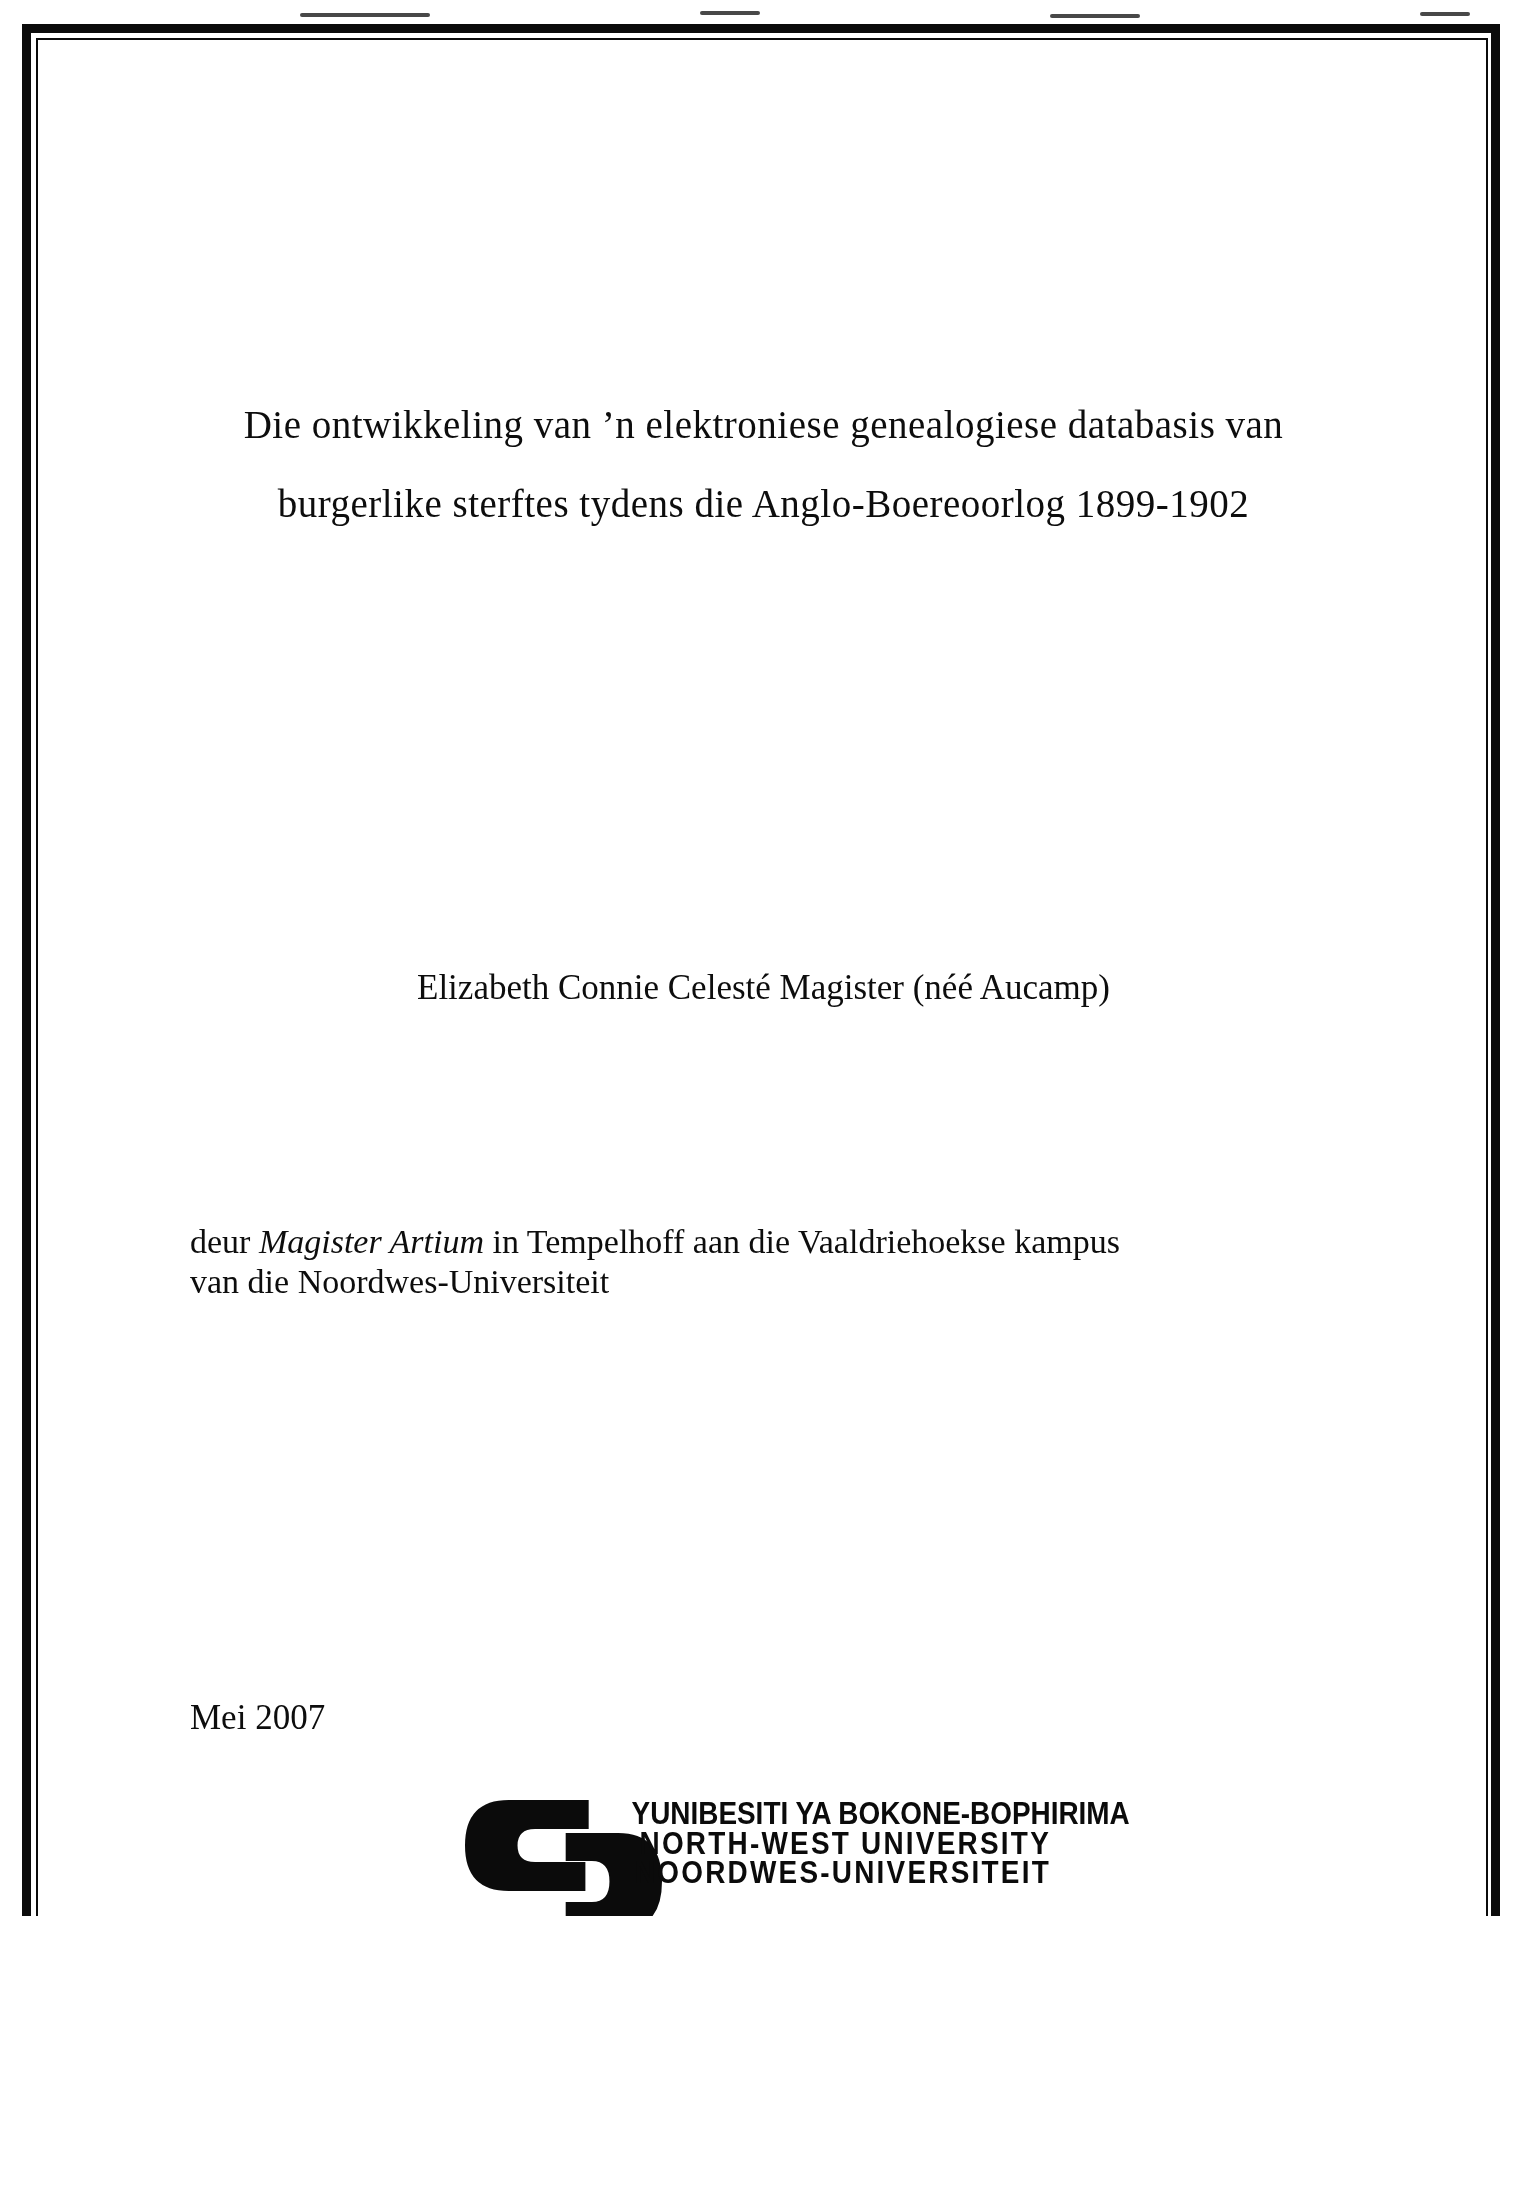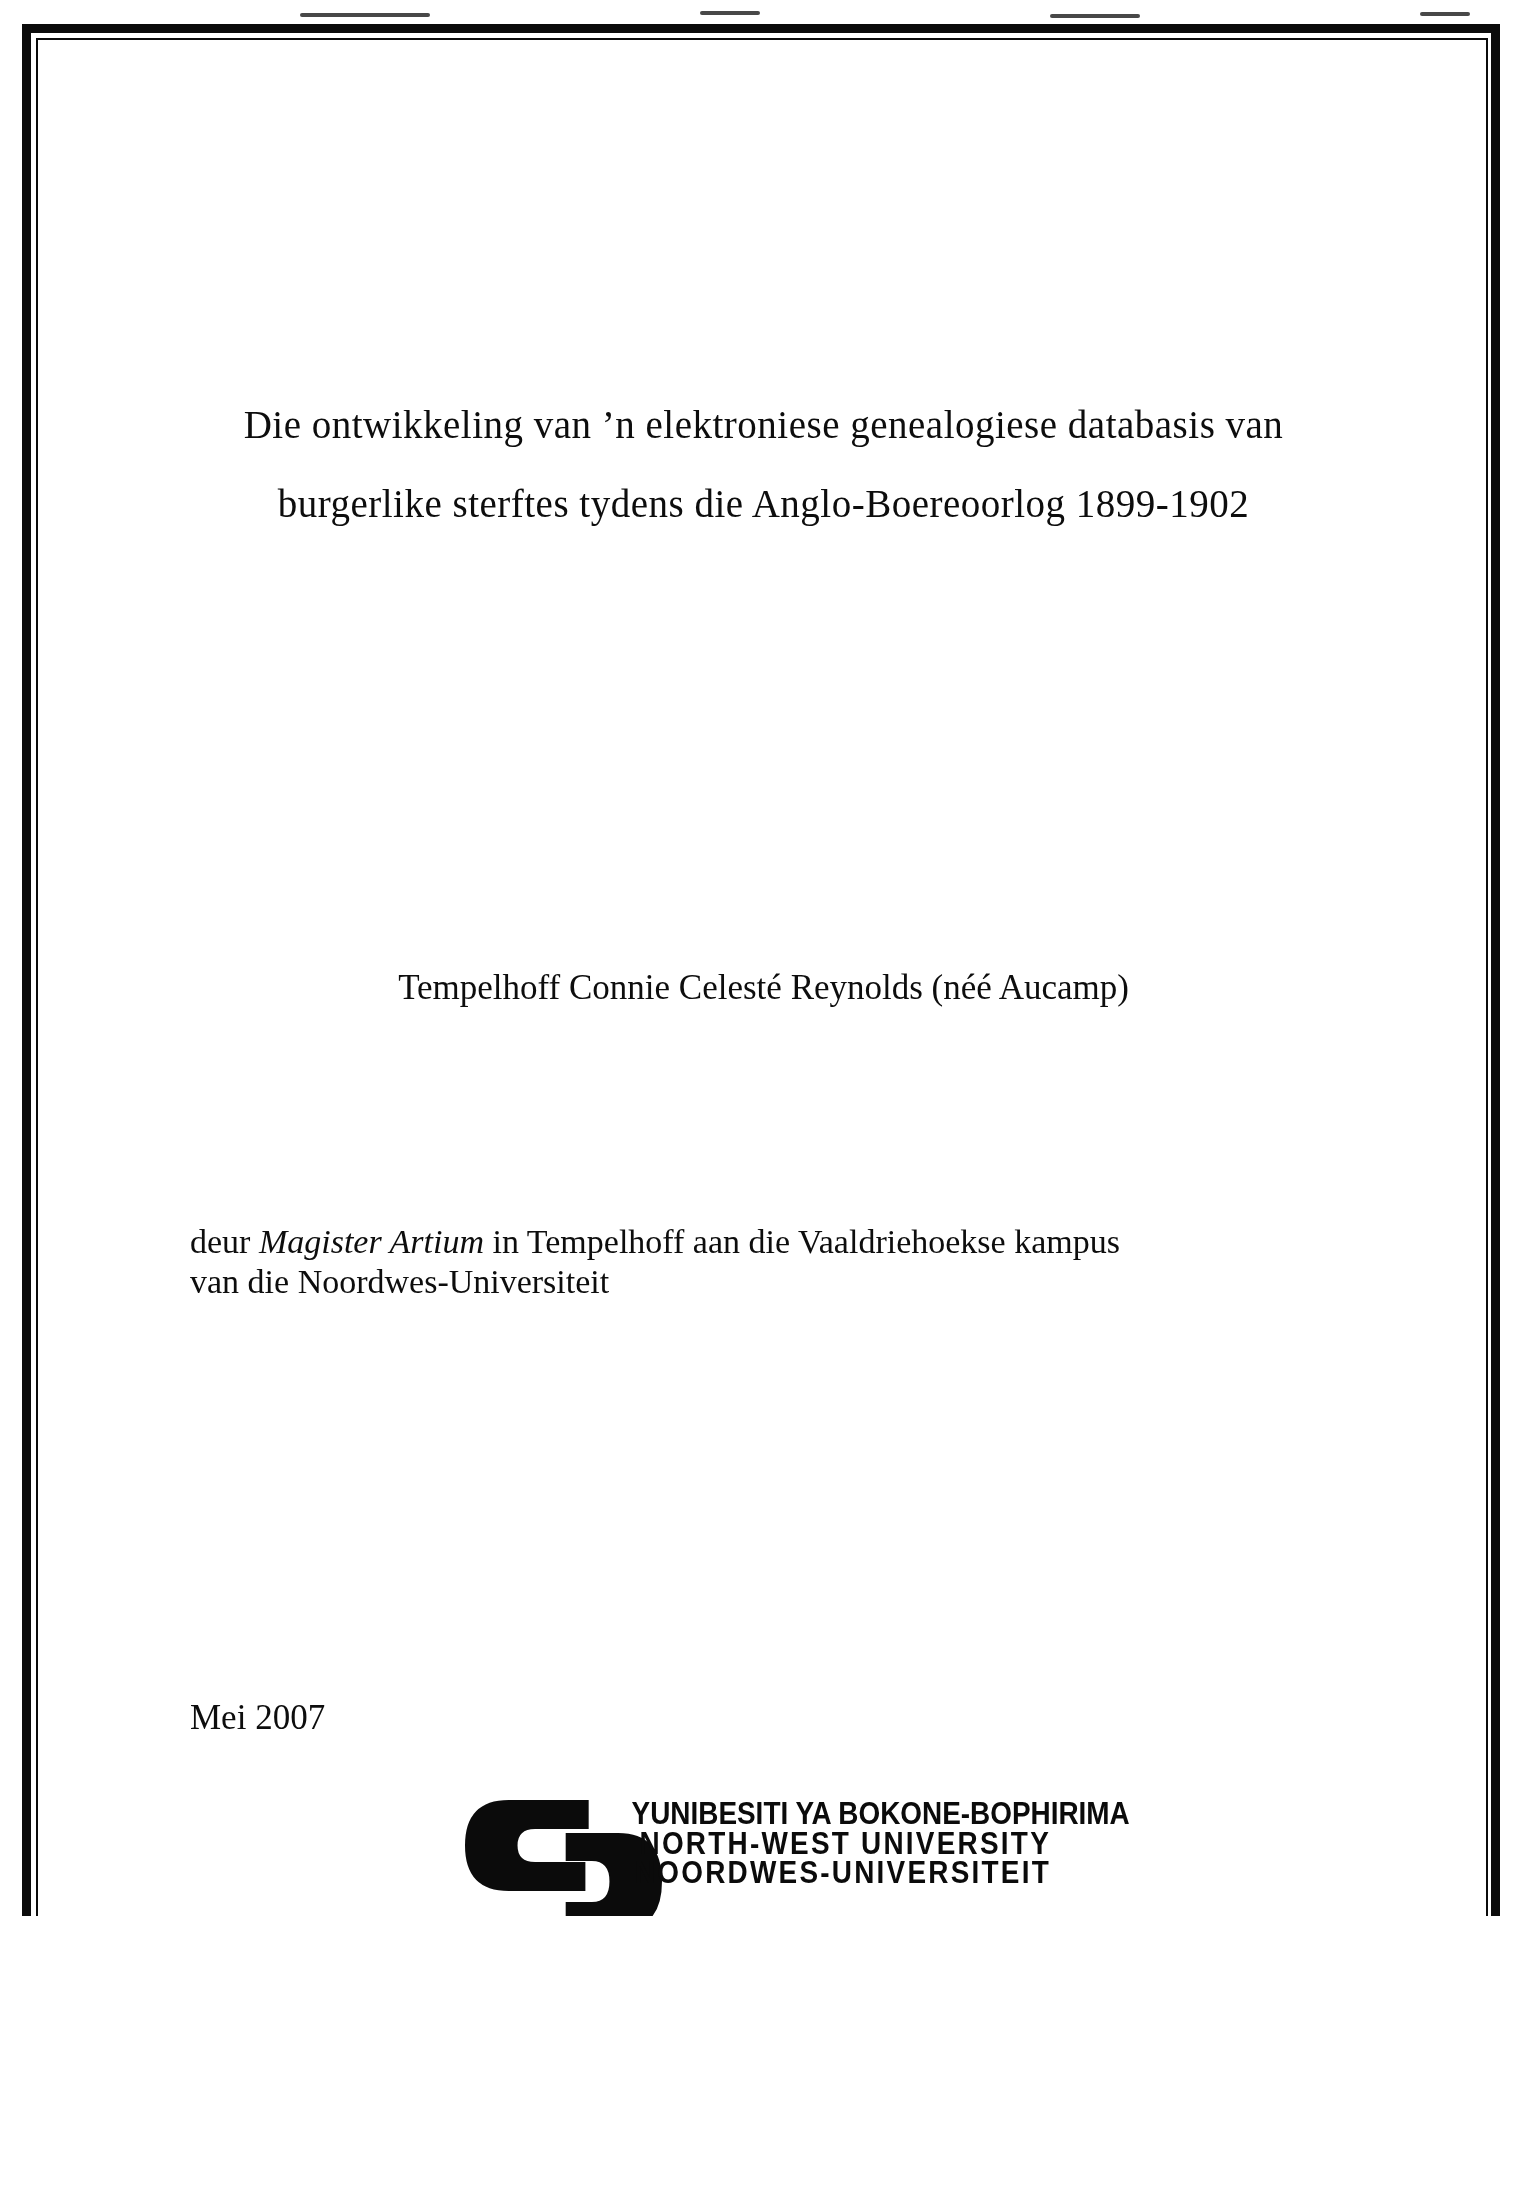--- a/index.html
+++ b/index.html
@@ -62,21 +62,21 @@
 
   <div class="artifact a1"></div>
   <div class="artifact a2"></div>
   <div class="artifact a3"></div>
   <div class="artifact a4"></div>
 
   <h1 class="centered title title-1">Die ontwikkeling van ’n elektroniese genealogiese databasis van</h1>
   <h1 class="centered title title-2">burgerlike sterftes tydens die Anglo-Boereoorlog 1899-1902</h1>
 
 
-  <div class="centered author">Tempelhoff Connie Celesté Reynolds (néé Aucamp)</div>
+  <div class="centered author">Elizabeth Connie Celesté Magister (néé Aucamp)</div>
 
   <div class="statement">
     <div><span>deur </span><i>Magister Artium</i><span> in Tempelhoff aan die Vaaldriehoekse kampus</span></div>
     <div>van die Noordwes-Universiteit</div>
   </div>
 
   <div class="date">Mei 2007</div>
 
   <svg class="logo-mark" width="197" height="130" viewBox="0 0 180 130" preserveAspectRatio="none">
     <path fill="#0b0b0b" d="M 40 0 H 113 V 29 H 64 Q 48 29 48 45.5 Q 48 62 64 62 H 110 V 91 H 40 Q 0 91 0 45.5 Q 0 0 40 0 Z"></path>

